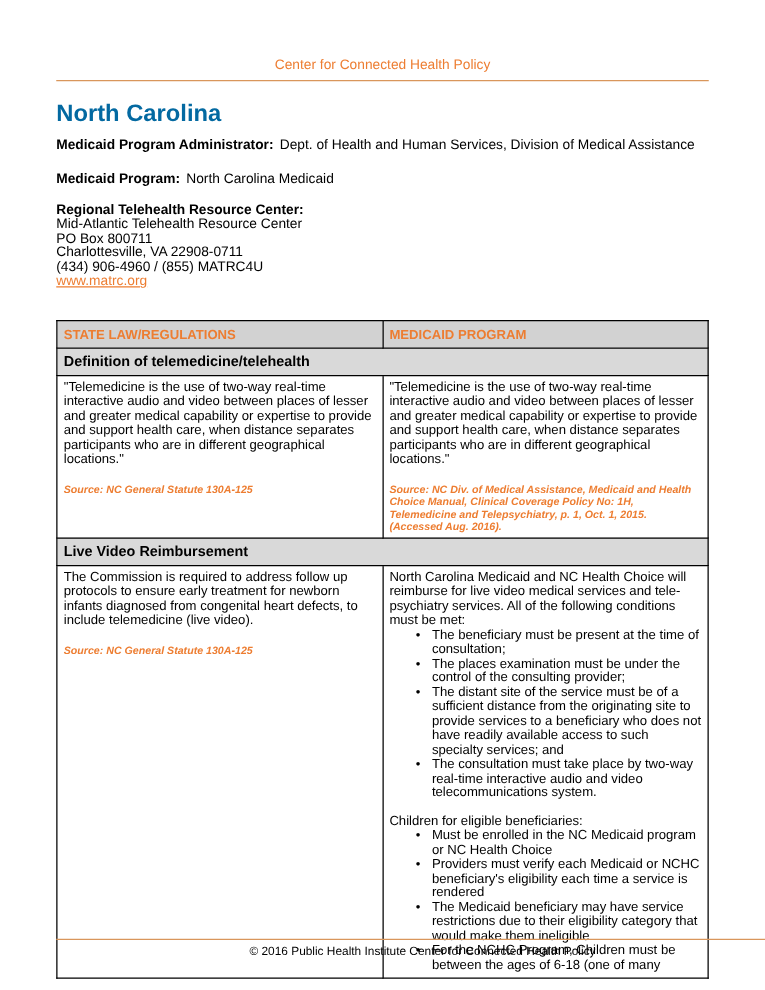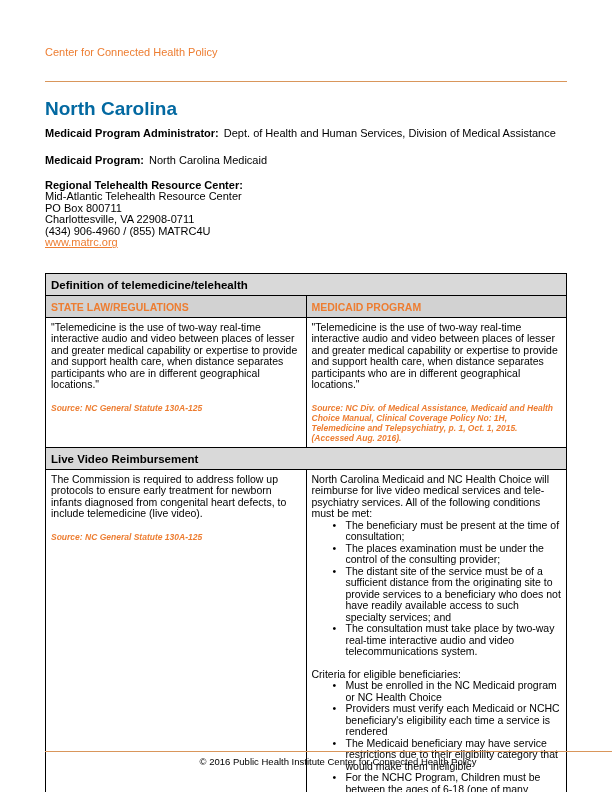--- a/index.html
+++ b/index.html
@@ -11,23 +11,23 @@
     position: relative;
     overflow: hidden;
     font-family: "Liberation Sans", sans-serif;
     color: #000;
   }
   .content { padding: 0 45px; }
 
   
   .brand-row {
     padding-top: 42px;
-    padding-bottom: 21px;
+    padding-bottom: 4px;
     border-bottom: 1px solid #d9965b;
-    text-align: left;
+    text-align: center;
   }
   .brand-text { color: #ed7d31; font-size: 11px; }
 
   .page-title {
     color: #0369a1;
     font-size: 19px;
     font-weight: bold;
     margin: 16px 0 0 0;
     line-height: 1.15;
   }
@@ -135,25 +135,25 @@
       <div>Mid-Atlantic Telehealth Resource Center</div>
       <div>PO Box 800711</div>
       <div>Charlottesville, VA 22908-0711</div>
       <div>(434) 906-4960 / (855) MATRC4U</div>
       <div><a class="matrc-link">www.matrc.org</a></div>
     </div>
 
     <table class="policy">
       <tbody>
           <tr>
-        <td class="section-heading" colspan="2">Definition of telemedicine/telehealth</td>
+        <th class="col-header">STATE LAW/REGULATIONS</th>
+        <th class="col-header">MEDICAID PROGRAM</th>
       </tr>
       <tr>
-        <th class="col-header">STATE LAW/REGULATIONS</th>
-        <th class="col-header">MEDICAID PROGRAM</th>
+        <td class="section-heading" colspan="2">Definition of telemedicine/telehealth</td>
       </tr>
       <tr>
         <td class="cell cell-def">
               <div class="cell-p">"Telemedicine is the use of two-way real-time interactive audio and video between places of lesser and greater medical capability or expertise to provide and support health care, when distance separates participants who are in different geographical locations."</div>
               <div class="cell-source">Source: NC General Statute 130A-125</div>
             </td>
         <td class="cell cell-def">
               <div class="cell-p">"Telemedicine is the use of two-way real-time interactive audio and video between places of lesser and greater medical capability or expertise to provide and support health care, when distance separates participants who are in different geographical locations."</div>
               <div class="cell-source">Source: NC Div. of Medical Assistance, Medicaid and Health Choice Manual, Clinical Coverage Policy No: 1H, Telemedicine and Telepsychiatry, p. 1, Oct. 1, 2015. (Accessed Aug. 2016).</div>
             </td>
@@ -168,21 +168,21 @@
             </td>
         <td class="cell cell-video">
               <div class="cell-p">North Carolina Medicaid and NC Health Choice will reimburse for live video medical services and tele-psychiatry services.  All of the following conditions must be met:</div>
               <ul class="cell-ul">
                 <li>The beneficiary must be present at the time of consultation;</li>
                 <li>The places examination must be under the control of the consulting provider;</li>
                 <li>The distant site of the service must be of a sufficient distance from the originating site to provide services to a beneficiary who does not have readily available access to such specialty services; and</li>
                 <li>The consultation must take place by two-way real-time interactive audio and video telecommunications system.</li>
               </ul>
               <div class="cell-gap"></div>
-              <div class="cell-p">Criteria for eligible beneficiaries:</div>
+              <div class="cell-p">Children for eligible beneficiaries:</div>
               <ul class="cell-ul">
                 <li>Must be enrolled in the NC Medicaid program or NC Health Choice</li>
                 <li>Providers must verify each Medicaid or NCHC beneficiary's eligibility each time a service is rendered</li>
                 <li>The Medicaid beneficiary may have service restrictions due to their eligibility category that would make them ineligible</li>
                 <li>For the NCHC Program, Children must be between the ages of 6-18 (one of many</li>
               </ul>
             </td>
       </tr>
     </tbody>
       </table>

